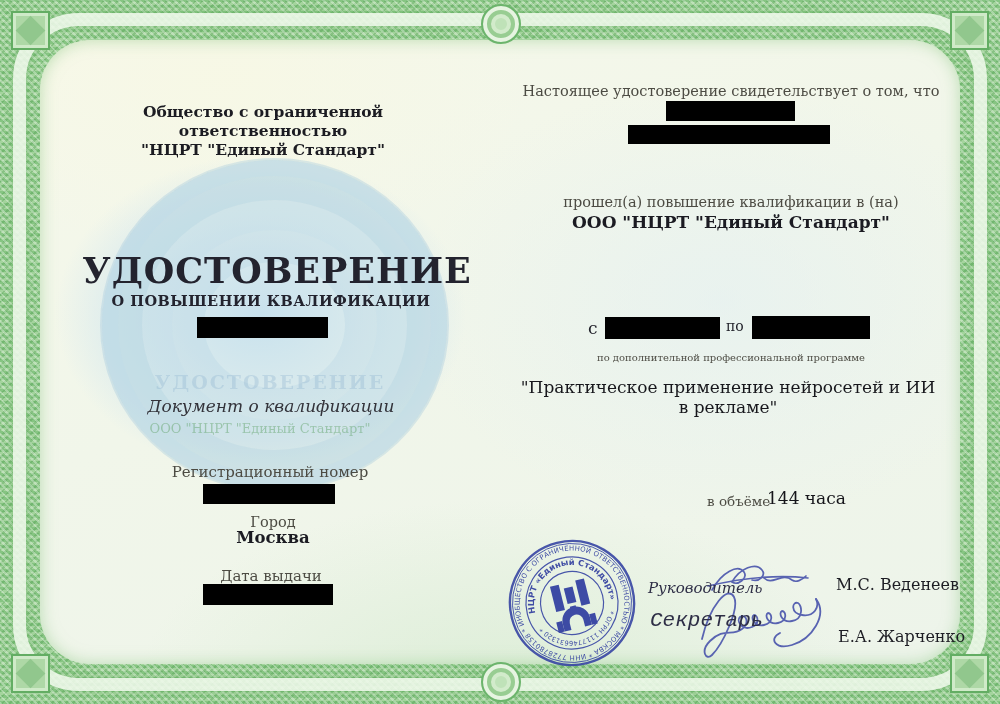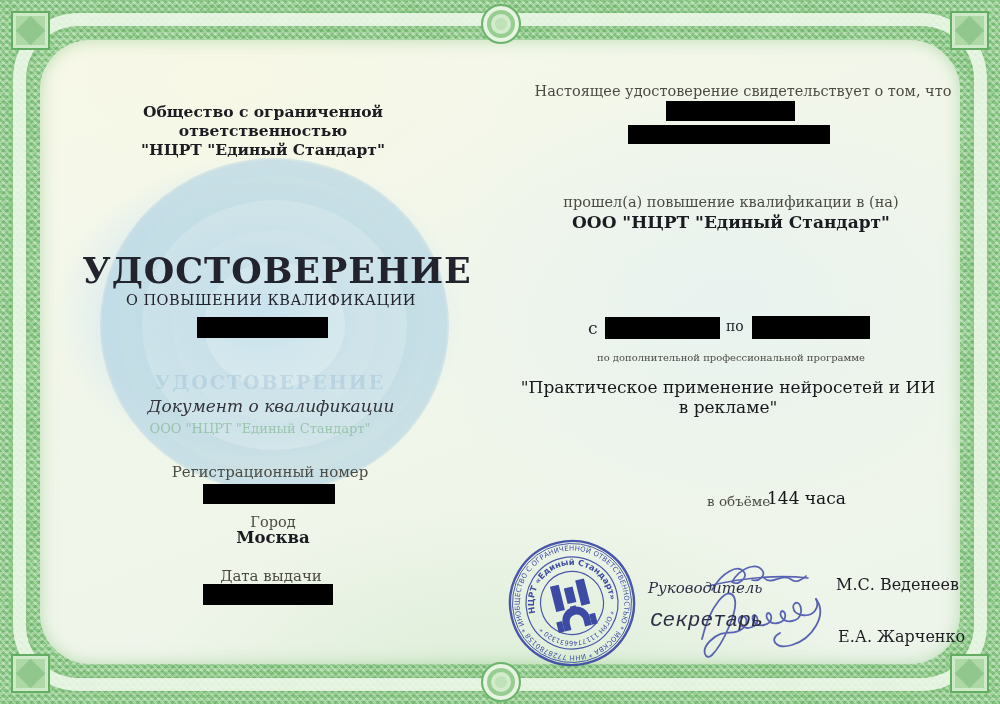--- a/index.html
+++ b/index.html
@@ -46,29 +46,29 @@
     position:absolute;left:100px;top:158px;width:345px;height:330px;border-radius:50%;
     border:2px solid rgba(150,192,218,.30);
     box-shadow:inset 0 0 0 16px rgba(188,218,236,.22), inset 0 0 0 40px rgba(150,192,218,.18),
                inset 0 0 0 70px rgba(188,218,236,.20), inset 0 0 0 102px rgba(150,192,218,.16);
     pointer-events:none;
   }
   .t{position:absolute;white-space:nowrap;}
   .ctr{text-align:center;white-space:normal;}
   .company{left:63px;top:102px;width:400px;font-weight:bold;font-size:15.5px;line-height:19px;color:#1c1c22;}
   .title{left:77px;top:250px;width:400px;font-size:35px;font-weight:bold;letter-spacing:1px;color:#23232e;}
-  .subtitle{left:71px;top:292px;width:400px;font-size:14.5px;font-weight:normal;letter-spacing:.5px;color:#23232e;}
+  .subtitle{left:71px;top:292px;width:400px;font-size:14.5px;font-weight:bold;letter-spacing:.5px;color:#23232e;}
   .ghost-title{left:130px;top:371px;width:280px;font-size:19px;font-weight:bold;letter-spacing:2px;color:rgba(130,170,200,.28);}
   .doc-type{left:71px;top:396px;width:400px;font-style:italic;font-size:17px;color:#33333a;}
   .ghost-org{left:110px;top:421px;width:300px;font-size:13px;color:rgba(112,172,122,.55);}
   .reg-label{left:70px;top:463px;width:400px;font-size:15px;color:#4c4b43;}
   .city-label{left:73px;top:514px;width:400px;font-size:14.5px;color:#4c4b43;}
   .city-value{left:73px;top:528px;width:400px;font-weight:bold;font-size:16.5px;color:#1b1b22;}
   .date-label{left:71px;top:567px;width:400px;font-size:15px;color:#4c4b43;}
-  .statement{left:521px;top:83px;width:420px;font-size:14.5px;color:#4c4b43;margin-left:12px;}
+  .statement{left:521px;top:83px;width:420px;font-size:14.5px;color:#4c4b43;}
   .completed{left:521px;top:194px;width:420px;font-size:14.5px;color:#4c4b43;}
   .org{left:521px;top:212px;width:420px;font-weight:bold;font-size:17px;color:#1b1b22;}
   .from-label{left:588px;top:318px;font-size:17px;color:#22222b;}
   .to-label{left:726px;top:318px;font-size:14px;color:#22222b;}
   .program-label{left:521px;top:352px;width:420px;font-size:10px;color:#4c4b43;}
   .program-name{left:517px;top:377px;width:422px;font-size:17px;color:#17171c;}
   .volume-label{left:707px;top:493px;font-size:13.5px;color:#4c4b43;}
   .volume-value{left:767px;top:488px;font-size:17px;color:#15151a;}
   .bar{position:absolute;background:#000;}
   .bar-left-sub{left:197px;top:317px;width:131px;height:21px;}

